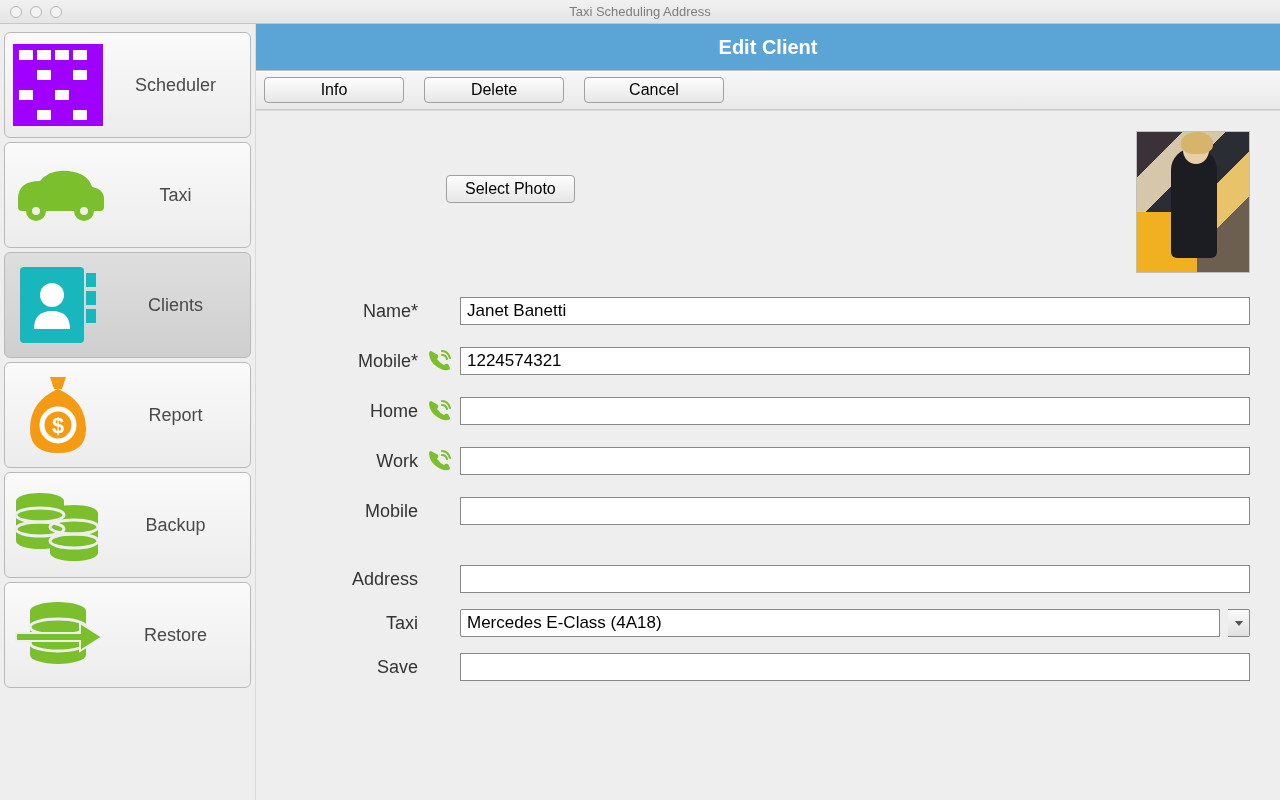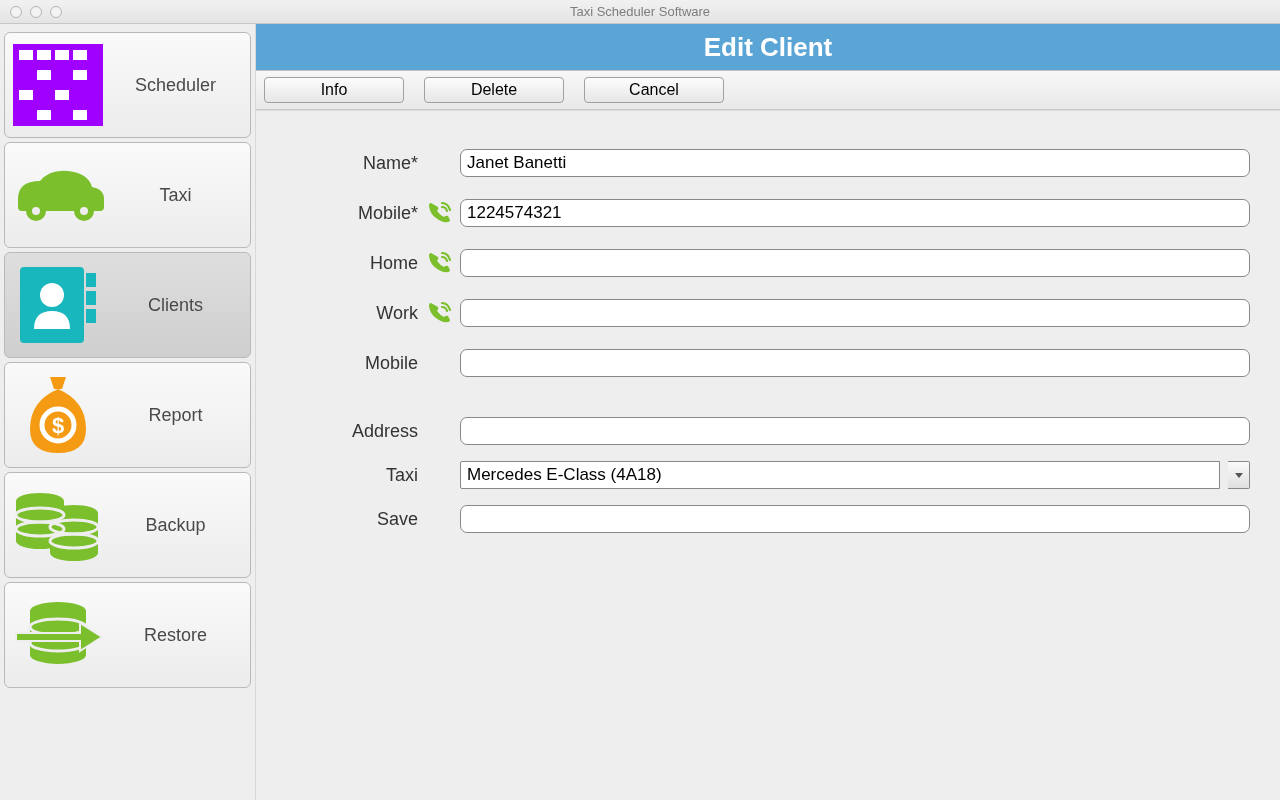--- a/index.html
+++ b/index.html
@@ -14,21 +14,21 @@
   
   .app { display:flex; height:776px; }
   .sidebar { width:256px; background:#eeeeee; padding:4px 2px; border-right:1px solid #d9d9d9; }
   .side-item { height:106px; background:linear-gradient(#fafafa,#ececec); border:1px solid #b9b9b9; border-radius:6px; margin:4px 2px 1px 2px; display:flex; align-items:center; position:relative; cursor:pointer; }
   .side-item.active { background:linear-gradient(#dedede,#cfcfcf); }
   .side-icon { width:106px; height:100%; display:flex; align-items:center; justify-content:center; }
   .side-label { font-size:18px; color:#4a4a4a; flex:1; text-align:center; padding-right:10px; }
 
   .main { flex:1; display:flex; flex-direction:column; }
   .header { height:46px; background:#5aa5d6; display:flex; align-items:center; justify-content:center; }
-  .header-title { color:#fff; font-size:26px; font-weight:bold; }
+  .header-title { color:#fff; font-size:20px; font-weight:bold; }
 
   .toolbar { padding:6px 8px 6px 8px; background:linear-gradient(#f7f7f7,#e9e9e9); border-bottom:1px solid #c9c9c9; border-top:1px solid #c0c0c0; display:flex; gap:20px; }
   .btn { width:140px; height:26px; font-size:16px; background:linear-gradient(#fdfdfd,#e6e6e6); border:1px solid #a0a0a0; border-radius:4px; cursor:pointer; }
 
   .content { flex:1; background:#eeeeee; padding:20px 30px 0 30px; border-top:1px solid #dcdcdc; position:relative; }
 
   .photo-row { display:flex; align-items:flex-start; margin-bottom:24px; }
   .photo-spacer { flex:0 0 160px; }
   .select-photo-btn { height:28px; padding:0 18px; font-size:16px; background:linear-gradient(#fdfdfd,#e6e6e6); border:1px solid #a0a0a0; border-radius:4px; cursor:pointer; margin-top:44px; }
   .photo-box { width:114px; height:142px; border:1px solid #bfbfbf; background:linear-gradient(135deg,#3a3238 0 18%, #d6c7aa 18% 35%, #2a2e34 35% 52%, #e9c36a 52% 70%, #6d5f50 70% 100%); margin-left:auto; position:relative; overflow:hidden; }
@@ -36,40 +36,40 @@
   .photo-head { position:absolute; left:46px; top:4px; width:26px; height:28px; background:#e9cfa9; border-radius:50%; }
   .photo-hair { position:absolute; left:44px; top:0; width:32px; height:22px; background:#d7b46b; border-radius:50% 50% 40% 40%; }
   .photo-cab { position:absolute; left:0; bottom:0; width:60px; height:60px; background:#f0b020; }
 
   .form { margin-top:18px; }
   .form-row { display:flex; align-items:center; margin-bottom:22px; }
   .form-row.tight { margin-bottom:16px; }
   .form-label { width:140px; text-align:right; font-size:18px; color:#333; padding-right:8px; }
   .call-icon { width:26px; height:26px; margin-left:0; margin-right:8px; }
   .no-icon { width:34px; }
-  .form-input { flex:1; height:28px; border:1px solid #888; border-radius:7px; padding:0 6px; font-size:17px; background:#fff; }
+  .form-input { flex:1; height:28px; border:1px solid #888; border-radius:0; padding:0 6px; font-size:17px; background:#fff; }
   .form-select-wrap { flex:1; display:flex;gap:8px; }
   .form-select { flex:1; height:28px; border:1px solid #888; border-top-left-radius:2px; border-bottom-left-radius:2px; padding:0 6px; font-size:17px; background:#fff; display:flex; align-items:center; }
   .select-arrow { width:22px; height:28px; border:1px solid #888; border-left:none; border-top-right-radius:2px; border-bottom-right-radius:2px; background:linear-gradient(#fafafa,#e0e0e0); display:flex; align-items:center; justify-content:center; cursor:pointer; }
   .arrow-down { width:0; height:0; border-left:4px solid transparent; border-right:4px solid transparent; border-top:5px solid #555; }
 
   .gap { height:18px; }
 
   svg { display:block; }
 </style>
 </head>
 <body>
 
 <div class="titlebar">
   <div class="traffic">
     <div class="tl-btn"></div>
     <div class="tl-btn"></div>
     <div class="tl-btn"></div>
   </div>
-  <div class="titlebar-title">Taxi Scheduler Software</div>
+  <div class="titlebar-title">Taxi Scheduling Address</div>
 </div>
 
 <div class="app">
 
   <div class="sidebar">
 
     <div class="side-item">
       <div class="side-icon">
         <svg width="90" height="82" viewBox="0 0 90 82">
           <rect x="0" y="0" width="90" height="82" fill="#a000ff"></rect>
@@ -178,20 +178,30 @@
     </div>
 
     <div class="toolbar">
       <button class="btn">Info</button>
       <button class="btn">Delete</button>
       <button class="btn">Cancel</button>
     </div>
 
     <div class="content">
 
+      <div class="photo-row">
+        <div class="photo-spacer"></div>
+        <button class="select-photo-btn">Select Photo</button>
+        <div class="photo-box">
+          <div class="photo-cab"></div>
+          <div class="photo-person"></div>
+          <div class="photo-head"></div>
+          <div class="photo-hair"></div>
+        </div>
+      </div>
 
       <div class="form">
 
         <div class="form-row">
           <div class="form-label">Name*</div>
           <div class="no-icon"></div>
           <input class="form-input" value="Janet Banetti" style="">
         </div>
 
         <div class="form-row">

